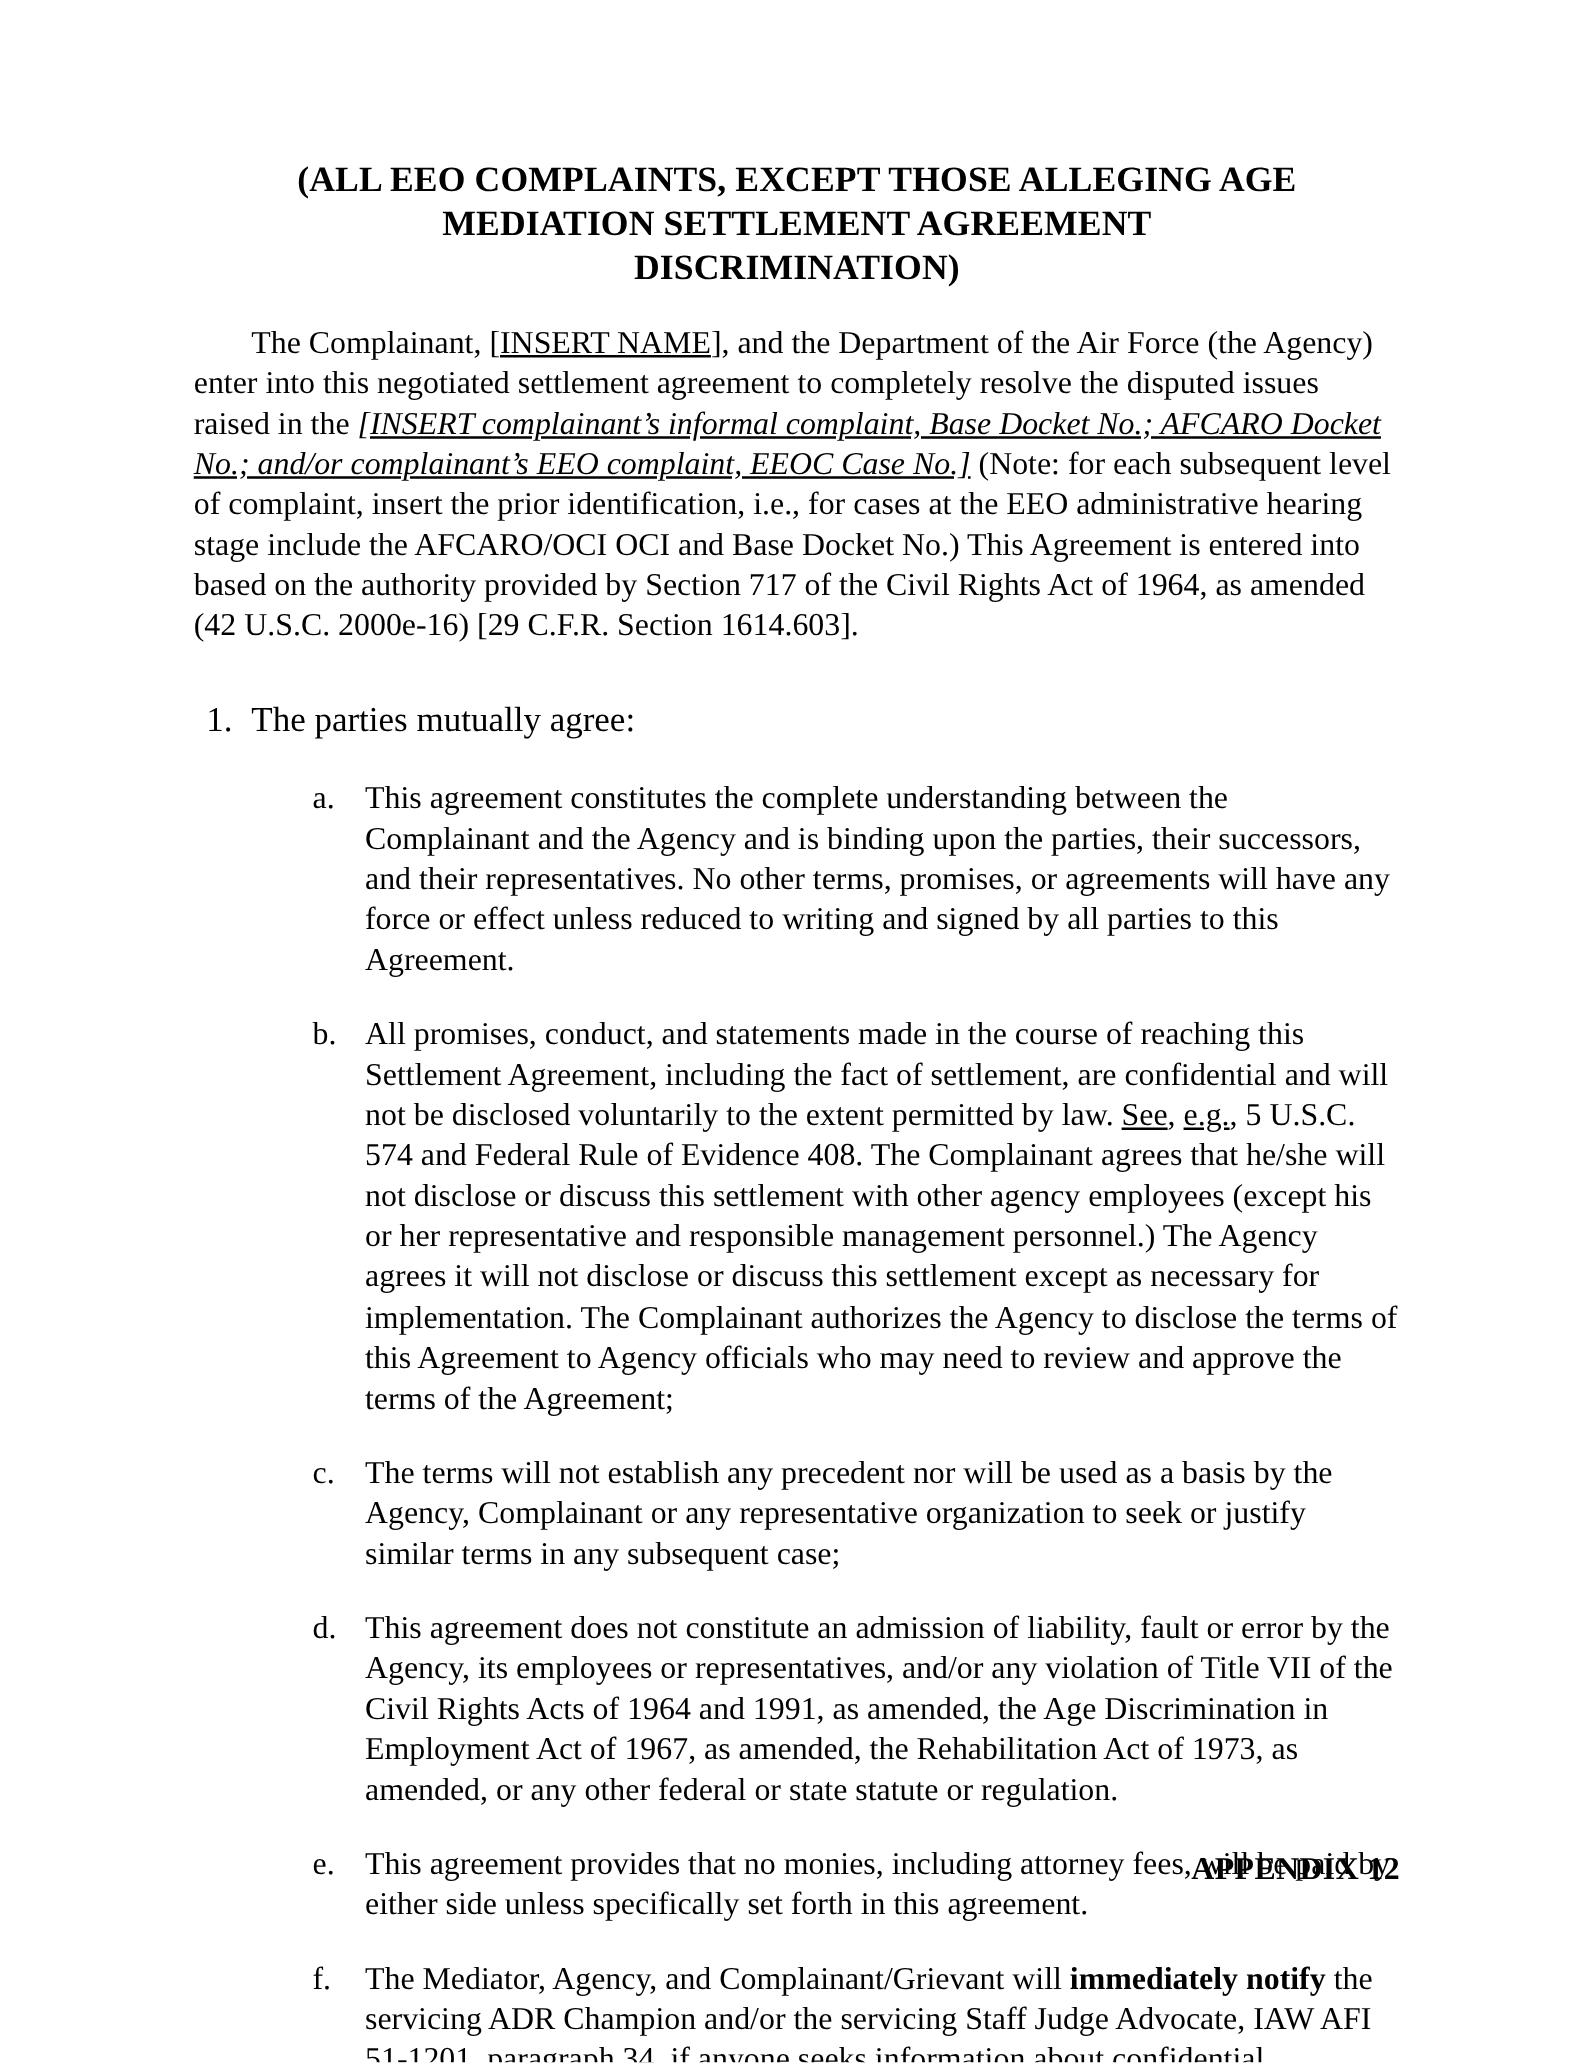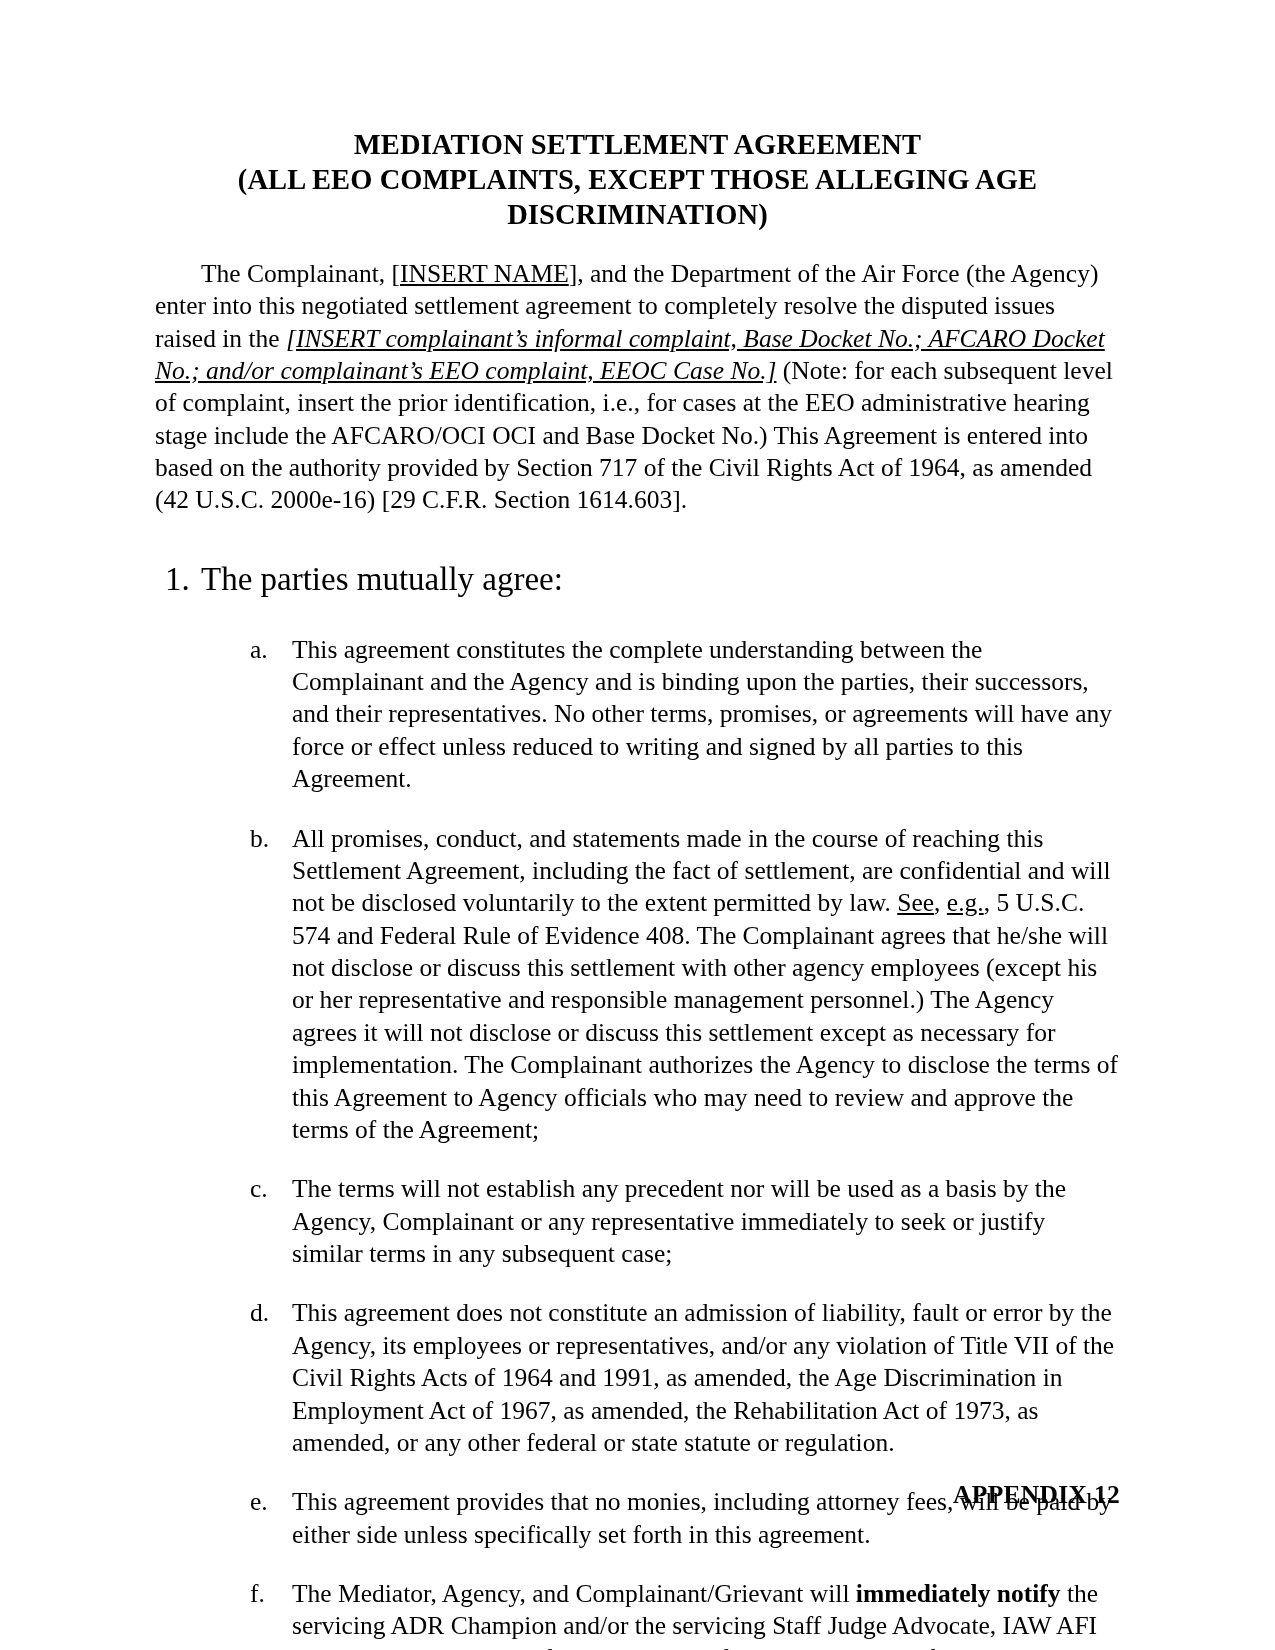--- a/index.html
+++ b/index.html
@@ -39,21 +39,21 @@
     text-indent: 46px;
   }
   .intro .u {
     text-decoration: underline;
   }
   .intro .iu {
     font-style: italic;
     text-decoration: underline;
   }
   .numbered {
-    font-size: 33px;
+    font-size: 28px;
     line-height: 1.27;
     margin-top: 42px;
     padding-left: 10px;
   }
   .numbered .num {
     display: inline-block;
     width: 36px;
   }
   .list {
     margin-top: 24px;
@@ -91,36 +91,36 @@
     font-weight: bold;
     letter-spacing: 0.3px;
   }
 </style>
 </head>
 <body>
 
 <div class="page">
 
   <h1 class="doc-title">
+    <span class="title-line">(ALL EEO COMPLAINTS, EXCEPT THOSE ALLEGING AGE</span>
     <span class="title-line">MEDIATION SETTLEMENT AGREEMENT</span>
-    <span class="title-line">(ALL EEO COMPLAINTS, EXCEPT THOSE ALLEGING AGE</span>
     <span class="title-line">DISCRIMINATION)</span>
   </h1>
 
   <p class="intro"><span>The Complainant, [</span><span class="u">INSERT NAME</span><span>], and the Department of the Air Force (the Agency) enter into this negotiated settlement agreement to completely resolve the disputed issues raised in the </span><span class="iu">[INSERT complainant’s informal complaint, Base Docket No.; AFCARO Docket No.; and/or complainant’s EEO complaint, EEOC Case No.]</span><span>  (Note: for each subsequent level of complaint, insert the prior identification, i.e., for cases at the EEO administrative hearing stage include the AFCARO/OCI OCI and Base Docket No.)   This Agreement is entered into based on the authority provided by Section 717 of the Civil Rights Act of 1964, as amended (42 U.S.C. 2000e-16) [29 C.F.R. Section 1614.603].</span></p>
 
   <p class="numbered"><span class="num">1.</span><span>The parties mutually agree:</span></p>
 
   <div class="list">
 
     <p class="item"><span class="marker">a.</span><span>This agreement constitutes the complete understanding between the Complainant and the Agency and is binding upon the parties, their successors, and their representatives.  No other terms, promises, or agreements will have any force or effect unless reduced to writing and signed by all parties to this Agreement.</span></p>
 
     <p class="item"><span class="marker">b.</span><span>All promises, conduct, and statements made in the course of reaching this Settlement Agreement, including the fact of settlement, are confidential and will not be disclosed voluntarily to the extent permitted by law.  </span><span class="u">See</span><span>, </span><span class="u">e.g.</span><span>, 5 U.S.C. 574 and Federal Rule of Evidence 408.  The Complainant agrees that he/she will not disclose or discuss this settlement with other agency employees (except his or her representative and responsible management personnel.)  The Agency agrees it will not disclose or discuss this settlement except as necessary for implementation.  The Complainant authorizes the Agency to disclose the terms of this Agreement to Agency officials who may need to review and approve the terms of the Agreement;</span></p>
 
-    <p class="item"><span class="marker">c.</span><span>The terms will not establish any precedent nor will be used as a basis by the Agency, Complainant or any representative immediately to seek or justify similar terms in any subsequent case;</span></p>
+    <p class="item"><span class="marker">c.</span><span>The terms will not establish any precedent nor will be used as a basis by the Agency, Complainant or any representative organization to seek or justify similar terms in any subsequent case;</span></p>
 
     <p class="item"><span class="marker">d.</span><span>This agreement does not constitute an admission of liability, fault or error by the Agency, its employees or representatives, and/or any violation of Title VII of the Civil Rights Acts of 1964 and 1991, as amended, the Age Discrimination in Employment Act of 1967, as amended, the Rehabilitation Act of 1973, as amended, or any other federal or state statute or regulation.</span></p>
 
     <p class="item"><span class="marker">e.</span><span>This agreement provides that no monies, including attorney fees, will be paid by either side unless specifically set forth in this agreement.</span></p>
 
     <p class="item"><span class="marker">f.</span><span>The Mediator, Agency, and Complainant/Grievant will </span><span class="b">immediately notify</span><span> the servicing ADR Champion and/or the servicing Staff Judge Advocate, IAW AFI 51-1201, paragraph 34, if anyone seeks information about confidential discussions that</span></p>
 
   </div>
 
   <div class="footer">APPENDIX 12</div>

